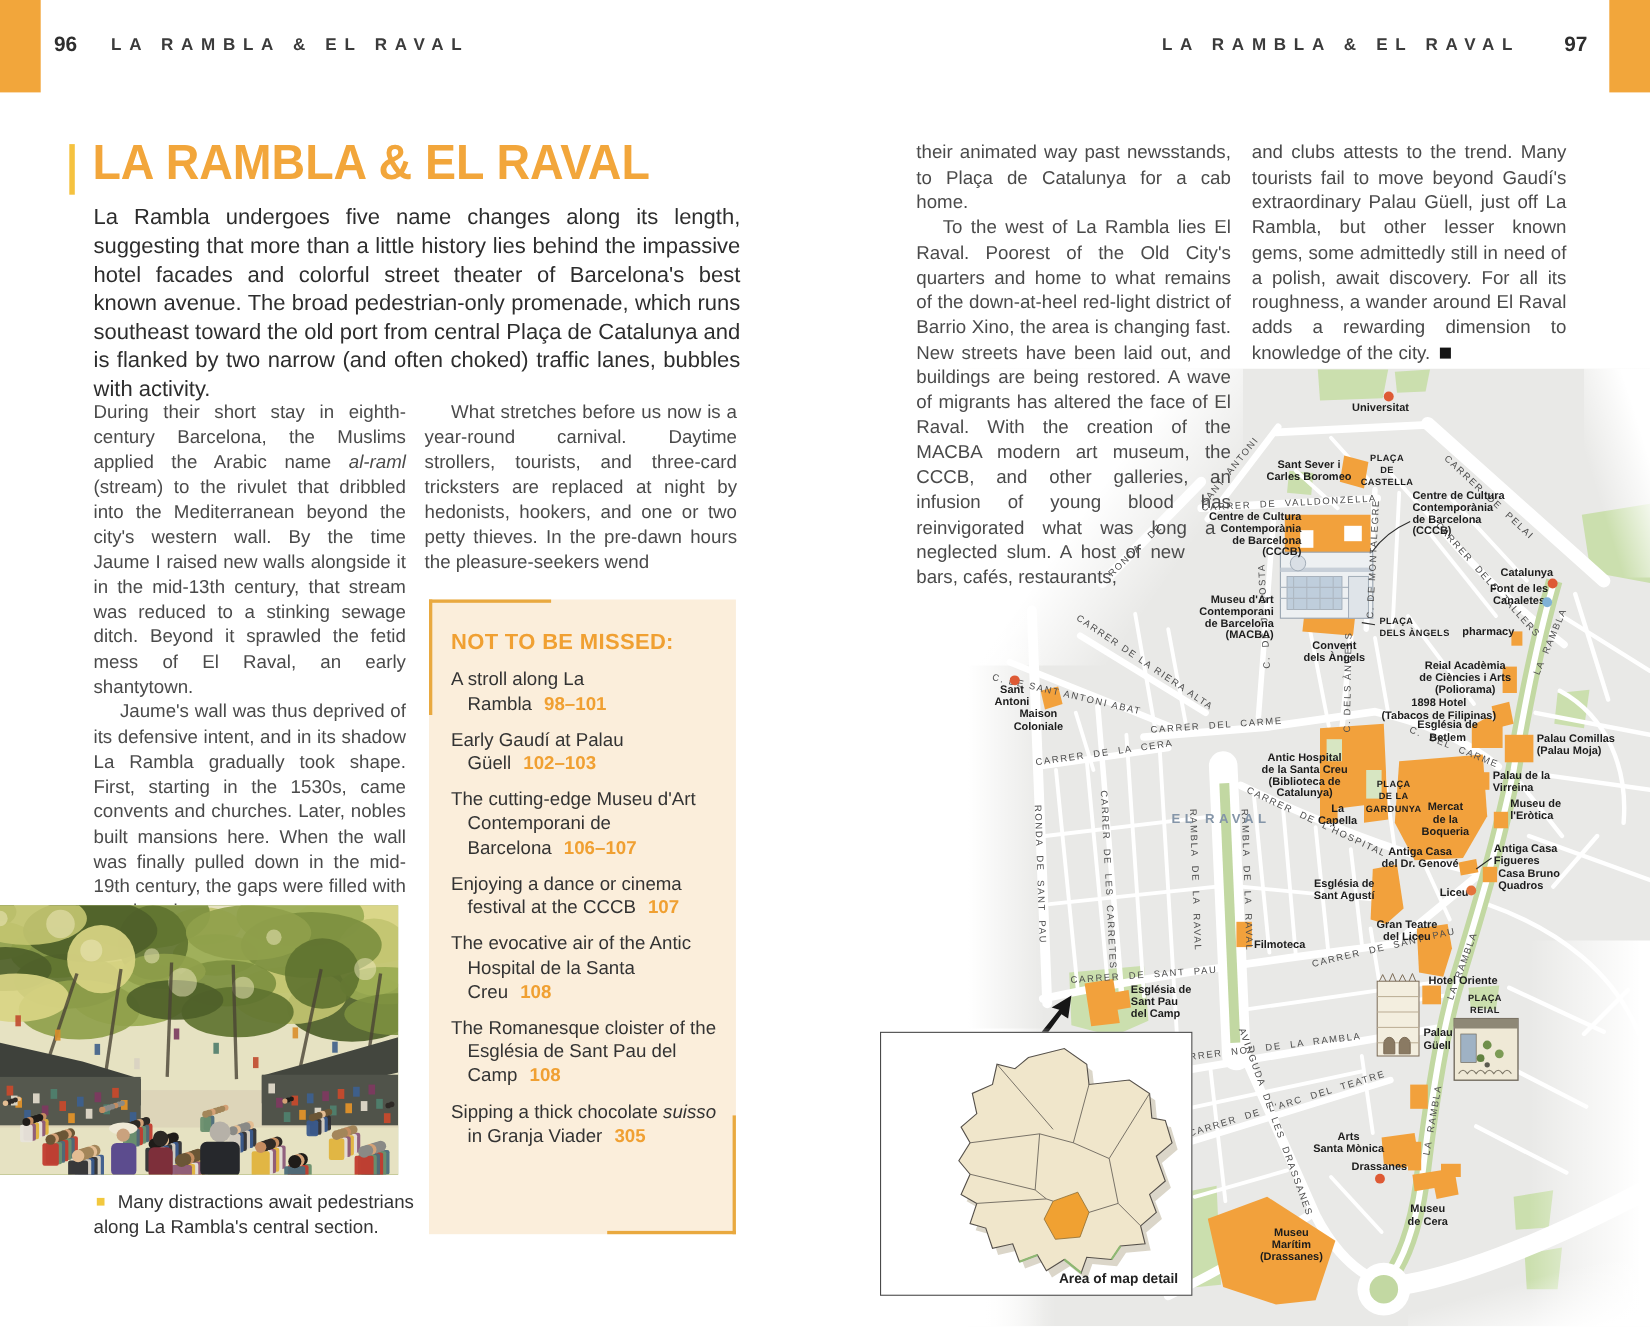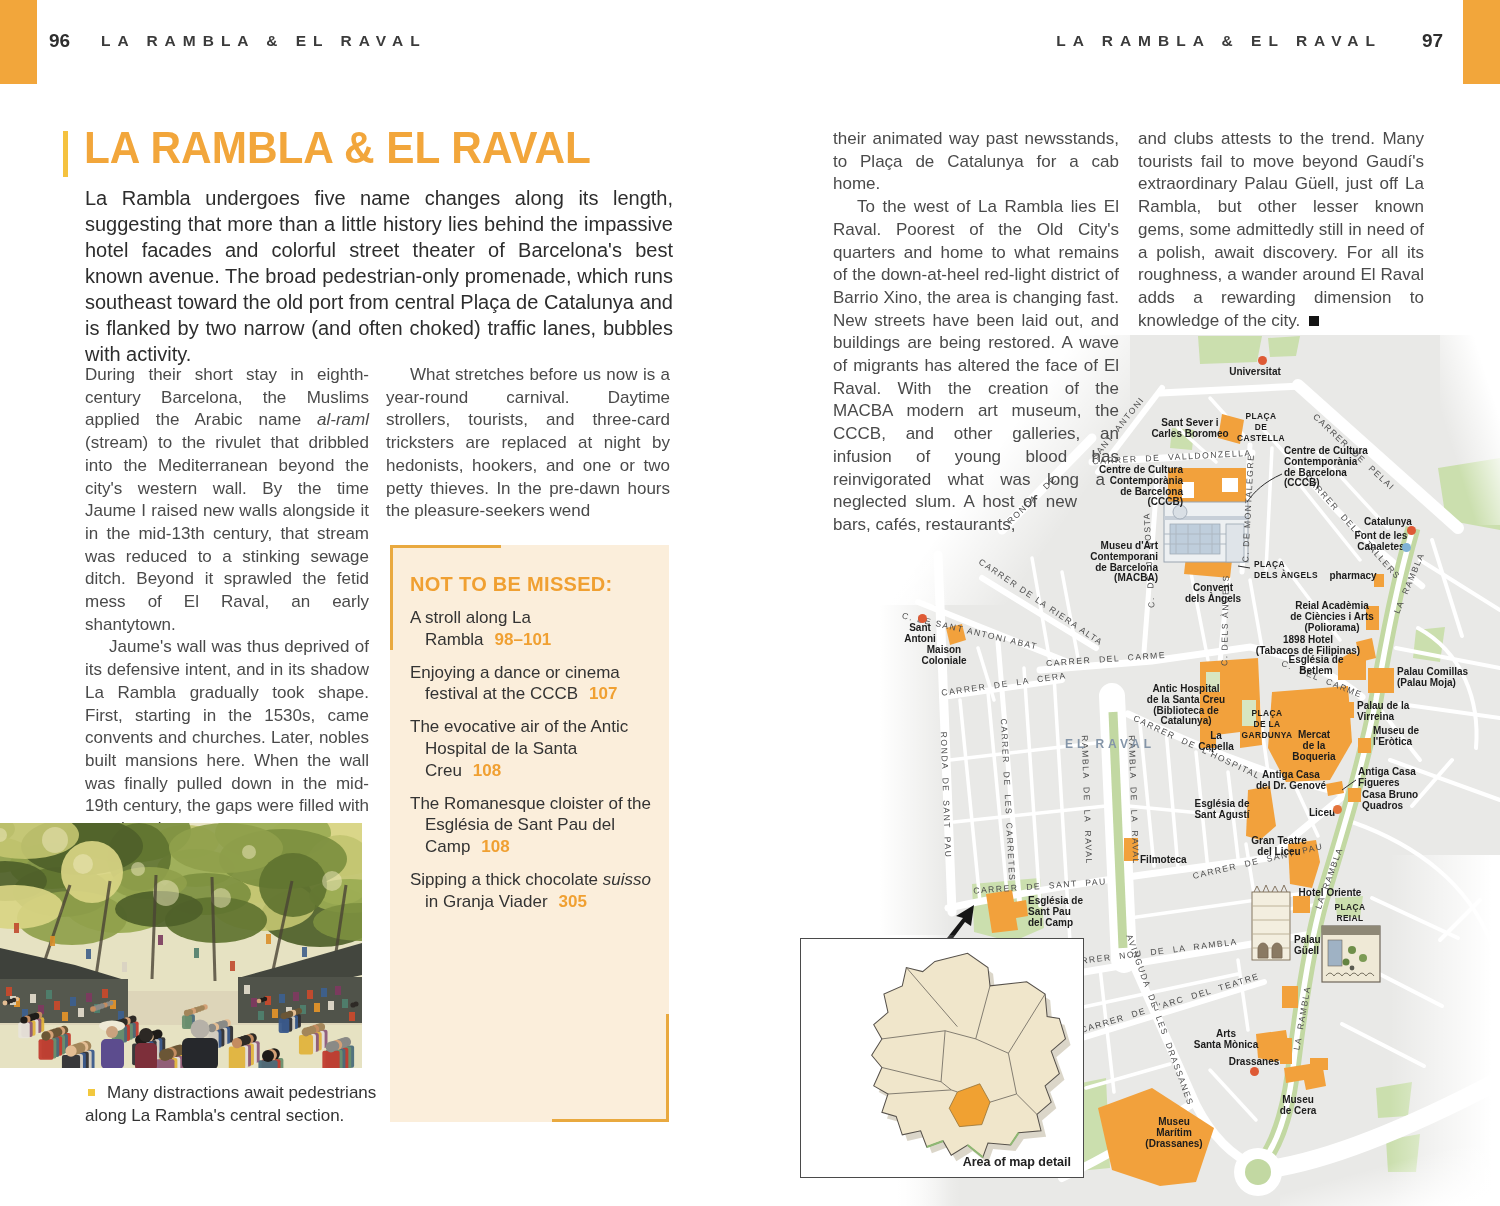--- a/index.html
+++ b/index.html
@@ -74,20 +74,22 @@
   <div class="bodycol" id="lcol2">
     <p class="ind">What stretches before us now is a year-round carnival. Daytime strollers, tourists, and three-card tricksters are replaced at night by hedonists, hookers, and one or two petty thieves. In the pre-dawn hours the pleasure-seekers wend</p>
   </div>
 
   <div class="ntbm">
     <div class="tl"></div>
     <div class="br"></div>
     <h3>NOT TO BE MISSED:</h3>
     <ul id="ntbm-list">
         <li>A stroll along La Rambla<span class="pg">98–101</span></li>
+        <li>Early Gaudí at Palau Güell<span class="pg">102–103</span></li>
+        <li>The cutting-edge Museu d'Art Contemporani de Barcelona<span class="pg">106–107</span></li>
         <li>Enjoying a dance or cinema festival at the CCCB<span class="pg">107</span></li>
         <li>The evocative air of the Antic Hospital de la Santa Creu<span class="pg">108</span></li>
         <li>The Romanesque cloister of the Església de Sant Pau del Camp<span class="pg">108</span></li>
         <li>Sipping a thick chocolate <i>suisso</i> in Granja Viader<span class="pg">305</span></li>
       </ul>
   </div>
 
   <div class="photo">
     <svg id="photo-svg" width="362" height="245" viewBox="0 0 362 245">
         <rect x="0" y="0" width="362" height="245" fill="#e6e2c2"></rect>

